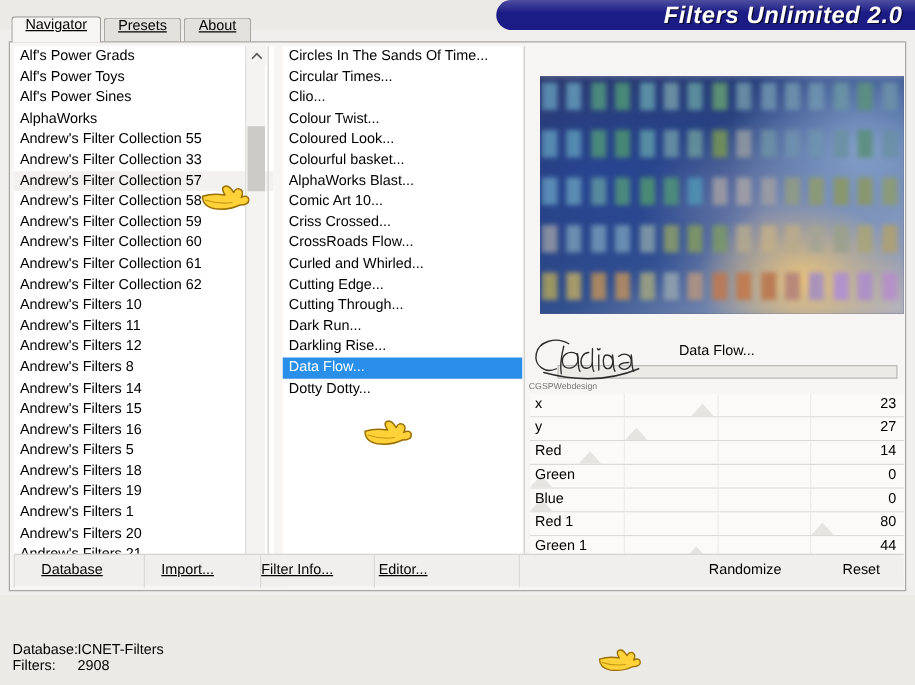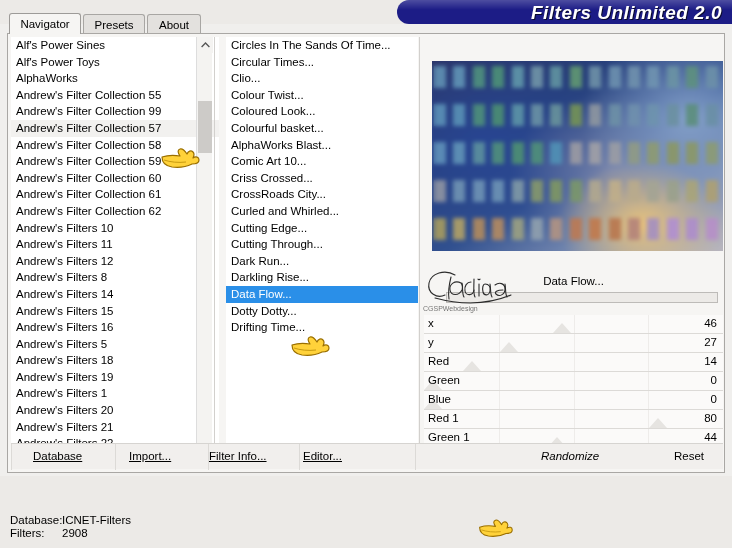--- a/index.html
+++ b/index.html
@@ -35,22 +35,22 @@
     white-space:nowrap;
   }
 
   
   .tabstrip{position:absolute;left:7px;top:14px;width:718px;height:20px;}
   .tab{
     position:absolute;top:0;height:20px;
     background:#e3e1de;border:1px solid #a8a6a3;border-bottom:none;
     border-top-left-radius:3px;border-top-right-radius:3px;
     font-size:11.5px;color:#000;
-    display:flex;align-items:center;justify-content:center;
-    padding:0 9px;box-sizing:border-box;
+    display:flex;justify-content:center;
+    padding:0 9px;box-sizing:border-box;text-decoration:underline;
   }
   .tab.active{background:#f6f5f3;border-color:#9d9b98;height:21px;z-index:3;color:#000;}
 
   
   .panel{
     position:absolute;left:7px;top:33px;width:718px;height:440px;
     background:#f6f5f3;border:1px solid #a9a7a4;box-sizing:border-box;
   }
 
   
@@ -160,25 +160,26 @@
       <span>Presets</span>
     </div>
     <div class="tab" style="left:140px;width:54px;">
       <span>About</span>
     </div>
   </div>
 
   <div class="panel">
 
     <div class="listbox" id="list-left">
+        <div class="litem">Alf's Power Grads</div>
+        <div class="litem">Alf's Power Toys</div>
         <div class="litem">Alf's Power Sines</div>
-        <div class="litem">Alf's Power Toys</div>
         <div class="litem">AlphaWorks</div>
         <div class="litem">Andrew's Filter Collection 55</div>
-        <div class="litem">Andrew's Filter Collection 99</div>
+        <div class="litem">Andrew's Filter Collection 33</div>
         <div class="litem hover">Andrew's Filter Collection 57</div>
         <div class="litem">Andrew's Filter Collection 58</div>
         <div class="litem">Andrew's Filter Collection 59</div>
         <div class="litem">Andrew's Filter Collection 60</div>
         <div class="litem">Andrew's Filter Collection 61</div>
         <div class="litem">Andrew's Filter Collection 62</div>
         <div class="litem">Andrew's Filters 10</div>
         <div class="litem">Andrew's Filters 11</div>
         <div class="litem">Andrew's Filters 12</div>
         <div class="litem">Andrew's Filters 8</div>
@@ -213,29 +214,28 @@
     <div class="listbox" id="list-right">
         <div class="litem">Circles In The Sands Of Time...</div>
         <div class="litem">Circular Times...</div>
         <div class="litem">Clio...</div>
         <div class="litem">Colour Twist...</div>
         <div class="litem">Coloured Look...</div>
         <div class="litem">Colourful basket...</div>
         <div class="litem">AlphaWorks Blast...</div>
         <div class="litem">Comic Art 10...</div>
         <div class="litem">Criss Crossed...</div>
-        <div class="litem">CrossRoads City...</div>
+        <div class="litem">CrossRoads Flow...</div>
         <div class="litem">Curled and Whirled...</div>
         <div class="litem">Cutting Edge...</div>
         <div class="litem">Cutting Through...</div>
         <div class="litem">Dark Run...</div>
         <div class="litem">Darkling Rise...</div>
         <div class="litem sel">Data Flow...</div>
         <div class="litem">Dotty Dotty...</div>
-        <div class="litem">Drifting Time...</div>
       </div>
 
     <div class="vsep" style="left:411px;top:3px;height:432px;"></div>
 
     <div class="preview-wrap">
 
       <div class="preview-img" id="preview-canvas">
         <div class="pv-bg" style="background: radial-gradient(120px 90px at 72% 86%, rgba(236, 196, 120, 0.95), rgba(236, 196, 120, 0) 70%), radial-gradient(150px 120px at 88% 30%, rgba(150, 178, 214, 0.8), rgba(150, 178, 214, 0) 72%), radial-gradient(140px 110px at 62% 58%, rgba(172, 170, 190, 0.55), rgba(172, 170, 190, 0) 72%), radial-gradient(170px 130px at 18% 44%, rgba(40, 70, 150, 0.85), rgba(40, 70, 150, 0) 75%), linear-gradient(150deg, rgb(43, 53, 104) 0%, rgb(39, 64, 124) 30%, rgb(49, 80, 143) 55%, rgb(125, 143, 180) 78%, rgb(185, 182, 189) 100%);"></div>
       <div class="pv-cell" style="left: 2px; top: 5px; width: 12px; height: 22px; background: rgb(94, 143, 178); opacity: 0.92;"></div>
           <div class="pv-cell" style="left: 21px; top: 5px; width: 12px; height: 22px; background: rgb(95, 147, 180); opacity: 0.92;"></div>
@@ -339,21 +339,21 @@
         </svg>
       </div>
 
       <div class="slider-rows" id="slider-rows">
           <div class="srow">
             <div class="tick" style="left: 74.75px;"></div>
             <div class="tick" style="left: 149.5px;"></div>
             <div class="tick" style="left: 224.25px;"></div>
             <div class="marker" style="left: 129.26px;"></div>
             <div class="slabel">x</div>
-            <div class="sval">46</div>
+            <div class="sval">23</div>
           </div>
           <div class="srow">
             <div class="tick" style="left: 74.75px;"></div>
             <div class="tick" style="left: 149.5px;"></div>
             <div class="tick" style="left: 224.25px;"></div>
             <div class="marker" style="left: 75.87px;"></div>
             <div class="slabel">y</div>
             <div class="sval">27</div>
           </div>
           <div class="srow">
@@ -418,21 +418,21 @@
       </div>
       <div class="sepv" style="left:197px;"></div>
       <div class="cmd" style="left:198px;">
         <u>Filter Info...</u>
       </div>
       <div class="sepv" style="left:288px;"></div>
       <div class="cmd" style="left:292px;">
         <u>Editor...</u>
       </div>
       <div class="sepv" style="left:404px;"></div>
-      <div class="cmd" style="left:530px;font-style:italic;">
+      <div class="cmd" style="left:556px;">
         <span>Randomize</span>
       </div>
       <div class="cmd" style="left:663px;">
         <span>Reset</span>
       </div>
     </div>
   </div>
 
   <div class="footer">
     <div class="status">

